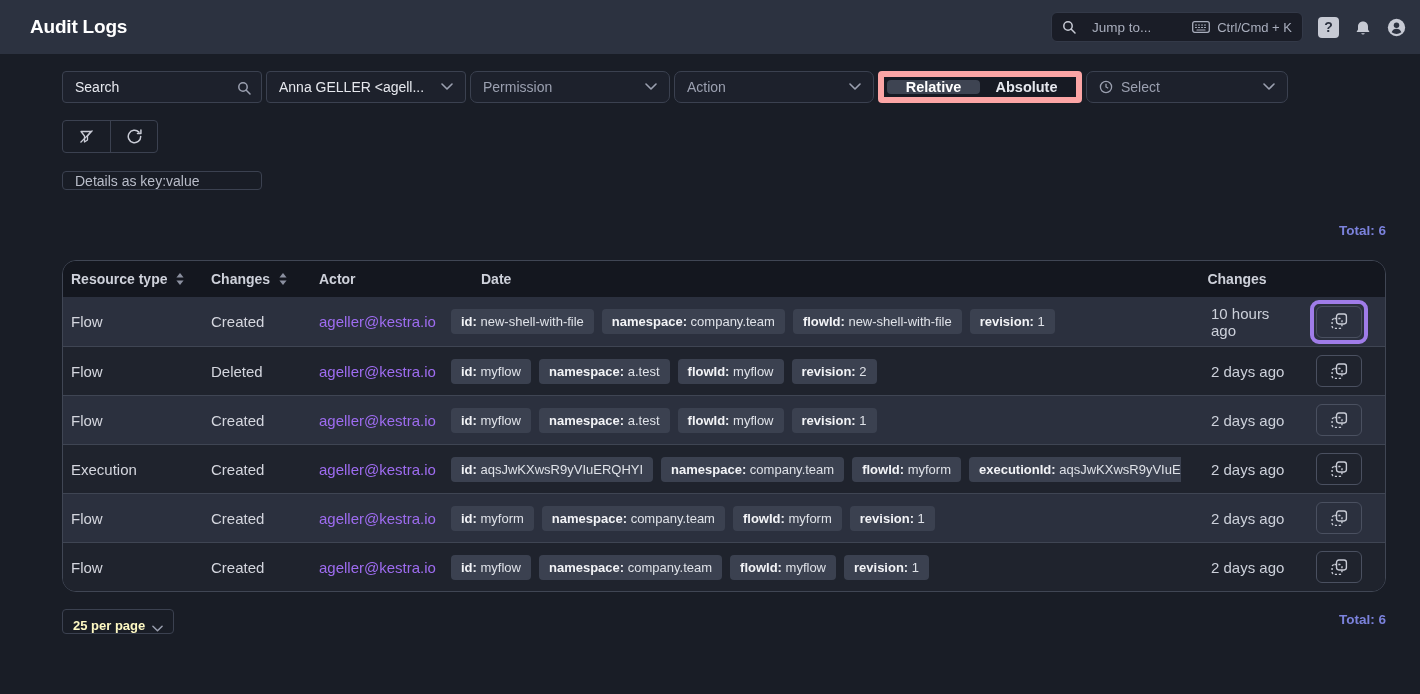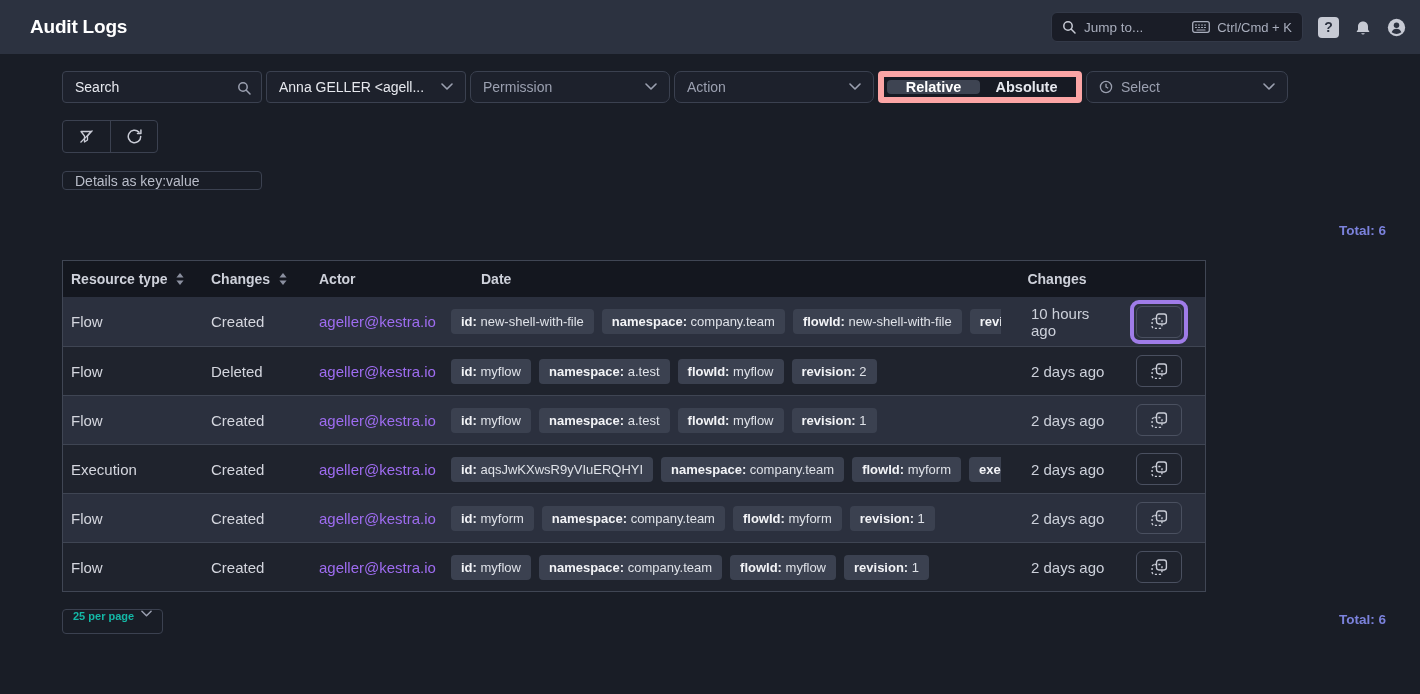--- a/index.html
+++ b/index.html
@@ -6,21 +6,21 @@
   html,body { width:1420px; height:694px; overflow:hidden; }
   body { background:#191d26; font-family:"Liberation Sans", sans-serif; position:relative; color:#d5d7df; }
 
   
   .topbar { position:absolute; top:0; left:0; width:1420px; height:54px; background:#2c3240;
             display:flex; align-items:center; justify-content:space-between; padding:0 14px 0 30px; }
   .page-title { font-size:19px; font-weight:700; color:#ffffff; letter-spacing:-0.2px; }
   .topbar-right { display:flex; align-items:center; gap:15px; }
   .jumpto { width:252px; height:30px; background:#1a1d27; border:1px solid #333948; border-radius:6px;
             display:flex; align-items:center; padding:0 10px; gap:8px; cursor:pointer; }
-  .jumpto .ph { font-size:13.5px; color:#a9aebd; flex:1; }
+  .jumpto .ph { font-size:13.5px; color:#a9aebd; flex:1;margin-left:8px; }
   .jumpto .kbd { display:flex; align-items:center; gap:7px; color:#a9aebd; font-size:13px; }
   .icnbtn { color:#c7cad4; display:flex; align-items:center; cursor:pointer; }
   .helpbox { width:21px; height:21px; border-radius:4px; background:#c7cad4; color:#2c3240;
              font-size:14px; font-weight:700; display:flex; align-items:center; justify-content:center; cursor:pointer; }
 
   
   .filter-row { position:absolute; top:71px; left:62px; display:flex; gap:4px; }
   .ctl { height:32px; border:1px solid #3b4150; border-radius:4px; background:#1d212c;
          display:flex; align-items:center; padding:0 12px; font-size:14px; cursor:pointer; }
   .ctl .lbl { flex:1; white-space:nowrap; overflow:hidden; }
@@ -52,22 +52,22 @@
   .details-wrap input { width:200px; height:19px; background:transparent; border:1px solid #3b4150;
                         border-radius:4px; outline:none; color:#b9bdc9; font-size:14px; padding:0 12px;
                         font-family:inherit; }
   .details-wrap input::placeholder { color:#b9bdc9; opacity:1; }
 
   
   .total-top    { position:absolute; top:223px; right:34px; color:#7b82dc; font-size:13.5px; font-weight:700; }
   .total-bottom { position:absolute; top:612px; right:34px; color:#7b82dc; font-size:13.5px; font-weight:700; }
 
   
-  .audit-table { position:absolute; top:260px; left:62px; width:1144px; border:1px solid #404654;
-                 border-radius:0; overflow:hidden; }
+  .audit-table { position:absolute; top:260px; left:62px; width:1324px; border:1px solid #404654;
+                 border-radius:14px; overflow:hidden; }
   .t-head, .t-row { display:grid; grid-template-columns:140px 108px 132px 1fr 112px 92px;
                     align-items:center; padding-left:8px; }
   .t-head { height:36px; background:#14171f; color:#ced1da; font-size:14px; font-weight:700; }
   .hcell { display:flex; align-items:center; gap:8px; }
   .hcell.sortable { cursor:pointer; }
   .sorticon { color:#8b90a0; }
   .t-row { height:49px; border-top:1px solid #3f4553; font-size:15px; color:#d4d6de; }
   .t-row.odd  { background:#2b303e; }
   .t-row.even { background:#1f232d; }
   .actor { color:#9e6cf0; text-decoration:none; cursor:pointer; }
@@ -79,22 +79,22 @@
   .datecell { padding-left:30px; color:#ccd0da; }
   .btncell { display:flex; justify-content:center; }
   .hd-date { padding-left:30px; }
   .hd-chg  { justify-content:center; }
   .diffbtn { width:46px; height:32px; border:1px solid #4a5060; border-radius:6px; background:transparent;
              color:#c9ccd6; display:flex; align-items:center; justify-content:center; cursor:pointer; }
   .ring { border:4px solid #9f7ce8; border-radius:9px; padding:2px; display:flex; }
 
   
   .per-page { position:absolute; top:609px; left:62px; height:25px; border:1px solid #3b4150;
-              border-radius:4px; display:flex; align-items:flex-start; padding:0 10px; gap:7px;
-              font-size:11px; font-weight:700; color:#14b8a6; cursor:pointer; background:transparent; }
+              border-radius:4px; display:flex; align-items:flex-end; padding:0 10px; gap:7px;
+              font-size:13px; font-weight:700; color:#fef9c3; cursor:pointer; background:transparent; }
   .hiddefs { position:absolute; width:0; height:0; overflow:hidden; }
 </style>
 </head>
 <body>
 
 <svg class="hiddefs" aria-hidden="true">
   <defs>
     <g id="i-chev">
         <path d="M1 1l5 5 5-5" stroke="currentColor" stroke-width="1.6" fill="none" stroke-linecap="round" stroke-linejoin="round"></path>
       </g>

